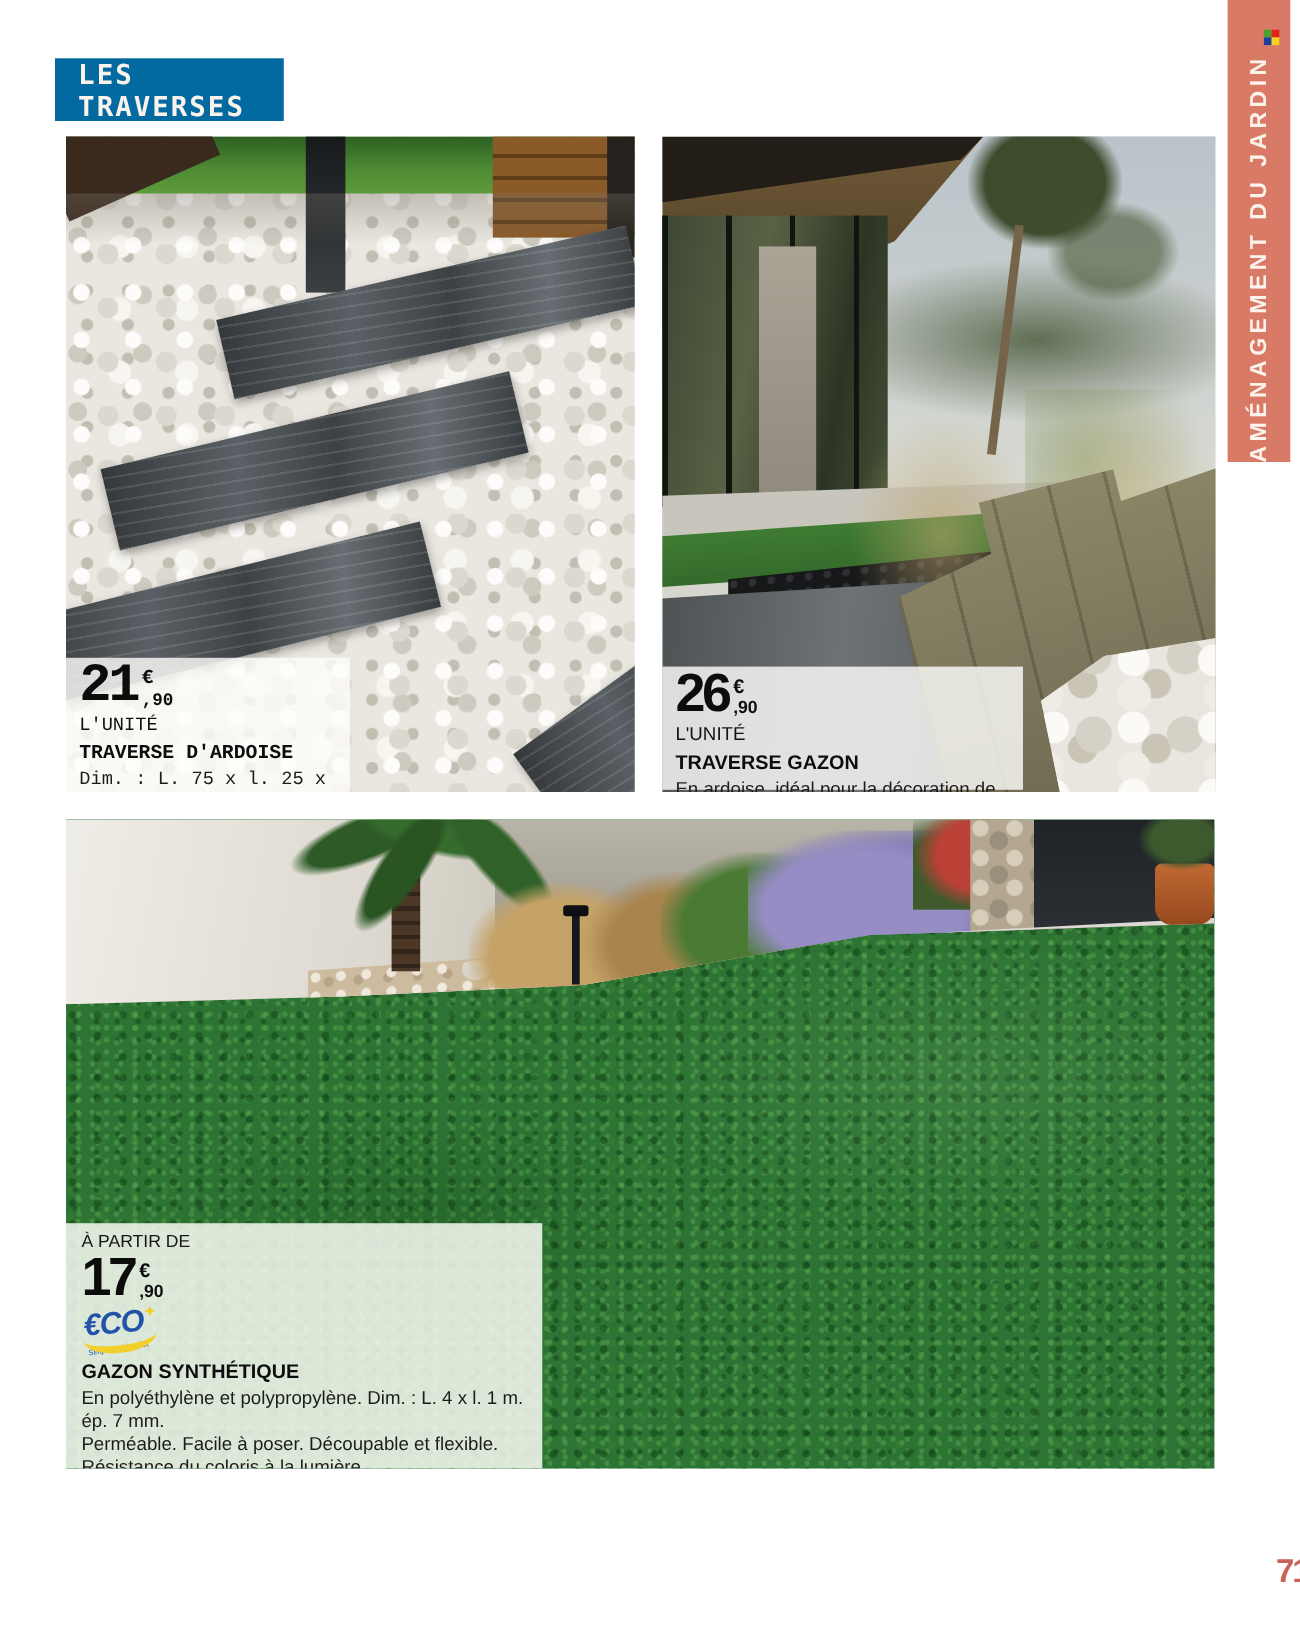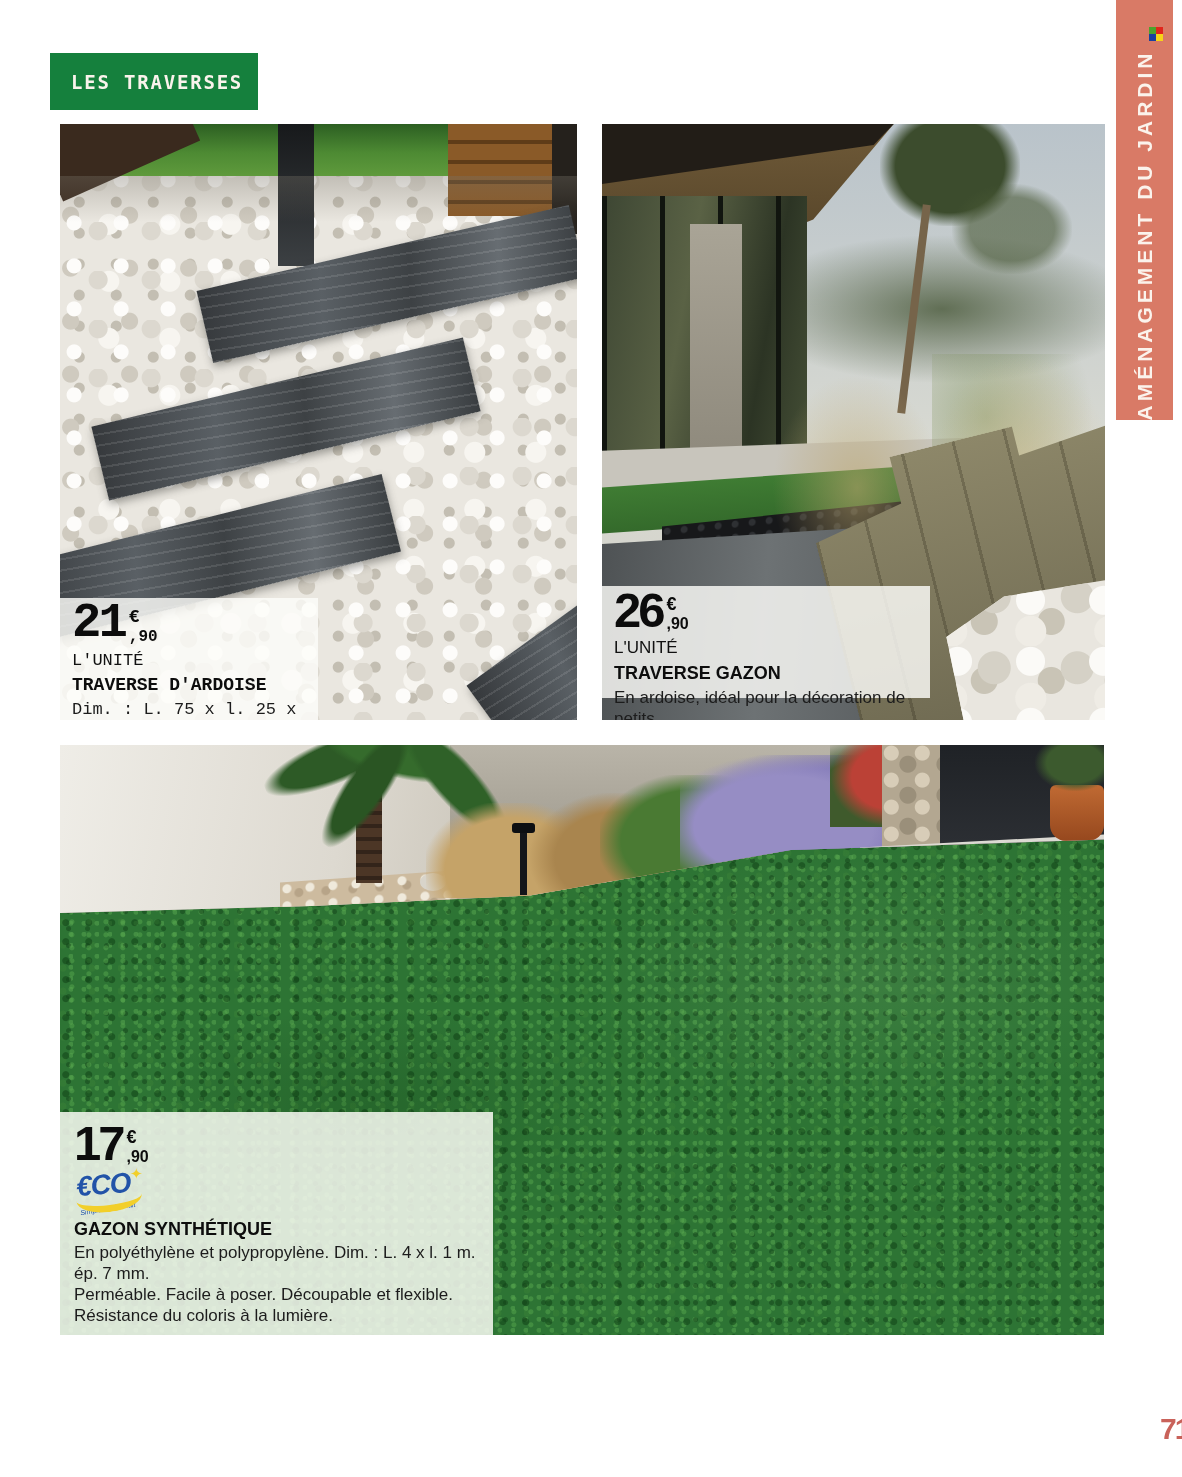--- a/index.html
+++ b/index.html
@@ -1,22 +1,22 @@
 <!DOCTYPE html>
 <html><head>
 <meta charset="utf-8">
 <style>
   html,body{margin:0;padding:0;background:#ffffff;}
   #page{position:relative;width:1182px;height:1477px;background:#fff;overflow:hidden;
         font-family:"Liberation Sans",sans-serif;color:#161616;}
   .abs{position:absolute;}
 
   
-  .section-header{position:absolute;background:#15803d;color:#faf3ec;
-    font-family:"DejaVu Sans Mono",monospace;font-weight:bold;font-size:19px;
+  .section-header{position:absolute;background:#0369a1;color:#faf3ec;
+    font-family:"DejaVu Sans Mono",monospace;font-weight:bold;font-size:25px;
     letter-spacing:1.8px;display:flex;align-items:center;padding-left:21px;
     box-sizing:border-box;z-index:6;}
 
   
   #side-banner{position:absolute;left:1116px;top:0;width:57px;height:420px;background:#d97a66;z-index:7;}
   #side-banner .vtext{position:absolute;left:50%;top:235px;transform:translate(-50%,-50%) rotate(-90deg);
     white-space:nowrap;color:#fbf3ec;font-weight:bold;font-size:21px;letter-spacing:4px;}
   .logo-grid{position:absolute;left:33px;top:27px;width:14px;height:14px;display:grid;
     grid-template-columns:7px 7px;grid-template-rows:7px 7px;}
   .logo-grid i{display:block;}
@@ -139,21 +139,21 @@
     <div class="abs" style="left:60px;top:380px;width:430px;height:150px;background:radial-gradient(circle at 30% 40%, #2e3033 0 3px, rgba(0,0,0,0) 4px),#17181a;background-size:17px 13px;transform:skewY(-6deg);"></div>
 
     <div class="abs" style="left:170px;top:250px;width:170px;height:190px;background:radial-gradient(ellipse at 50% 60%, rgba(188,166,110,.6), rgba(0,0,0,0) 70%);"></div>
     <div class="abs" style="left:330px;top:230px;width:180px;height:210px;background:radial-gradient(ellipse at 50% 55%, rgba(205,185,135,.55), rgba(0,0,0,0) 70%),radial-gradient(ellipse at 30% 30%, rgba(120,140,80,.5), rgba(0,0,0,0) 60%);"></div>
 
     <div class="abs" style="left:0;top:400px;width:320px;height:200px;background:linear-gradient(95deg,#4e5254,#6d7274 50%,#565a5c);clip-path:polygon(0 10%,100% 0,100% 100%,0 100%);"></div>
     <div class="abs" style="left:228px;top:300px;width:420px;height:300px;background:repeating-linear-gradient(90deg,rgba(40,35,20,.25) 0 3px,rgba(0,0,0,0) 3px 52px),linear-gradient(#8d8769,#6e6951);transform:rotate(-14deg);clip-path:polygon(0 22%,22% 16%,22% 0,52% 0,52% 10%,100% 4%,100% 100%,0 100%);box-shadow:-6px -6px 12px rgba(20,20,15,.5);"></div>
 
     <div class="abs bigpebbles" style="left:330px;top:455px;width:180px;height:145px;clip-path:polygon(18% 100%,8% 40%,40% 12%,100% 0,100% 100%);"></div>
 
-    <div class="overlay-box" style="left:0;top:462px;width:328px;height:112px;padding:6px 0 0 12px;box-sizing:border-box;">
+    <div class="overlay-box" style="left:0;top:482px;width:328px;height:112px;padding:6px 0 0 12px;box-sizing:border-box;">
       <div class="price">
         <span class="num">26</span>
         <span class="frac">
           <span class="cur">€</span>
           <span class="cents">,90</span>
         </span>
       </div>
       <div class="unit">L'UNITÉ</div>
       <div class="pname">TRAVERSE GAZON</div>
       <div class="pdesc" style="margin-top:3px;">
@@ -199,20 +199,21 @@
       <div class="abs" style="left:800px;top:96px;width:244px;height:80px;background:linear-gradient(#dcdad3,#c6c4bc);transform:skewY(-3deg);"></div>
 
       <div class="abs" style="left:990px;top:40px;width:54px;height:56px;background:linear-gradient(#c06a33,#96481e);border-radius:6px 6px 16px 16px;"></div>
       <div class="abs" style="left:975px;top:-10px;width:80px;height:56px;background:radial-gradient(ellipse, #3c5a2e 50%, rgba(0,0,0,0) 72%);"></div>
     </div>
 
     <div class="abs" style="left:460px;top:86px;width:7px;height:64px;background:#14161a;"></div>
     <div class="abs" style="left:452px;top:78px;width:23px;height:10px;background:#0d0f12;border-radius:3px;"></div>
 
     <div class="overlay-box" style="left:0;top:367px;width:433px;height:223px;padding:9px 0 0 14px;box-sizing:border-box;background:rgba(250,251,245,.85);overflow:visible;">
+      <div style="font-size:16px;color:#161616;">À PARTIR DE</div>
       <div class="price" style="margin-top:4px;">
         <span class="num">17</span>
         <span class="frac">
           <span class="cur">€</span>
           <span class="cents">,90</span>
         </span>
       </div>
       <div class="eco" style="margin-top:4px;">
         <span class="etxt">€CO</span>
         <span class="swoosh"></span>

